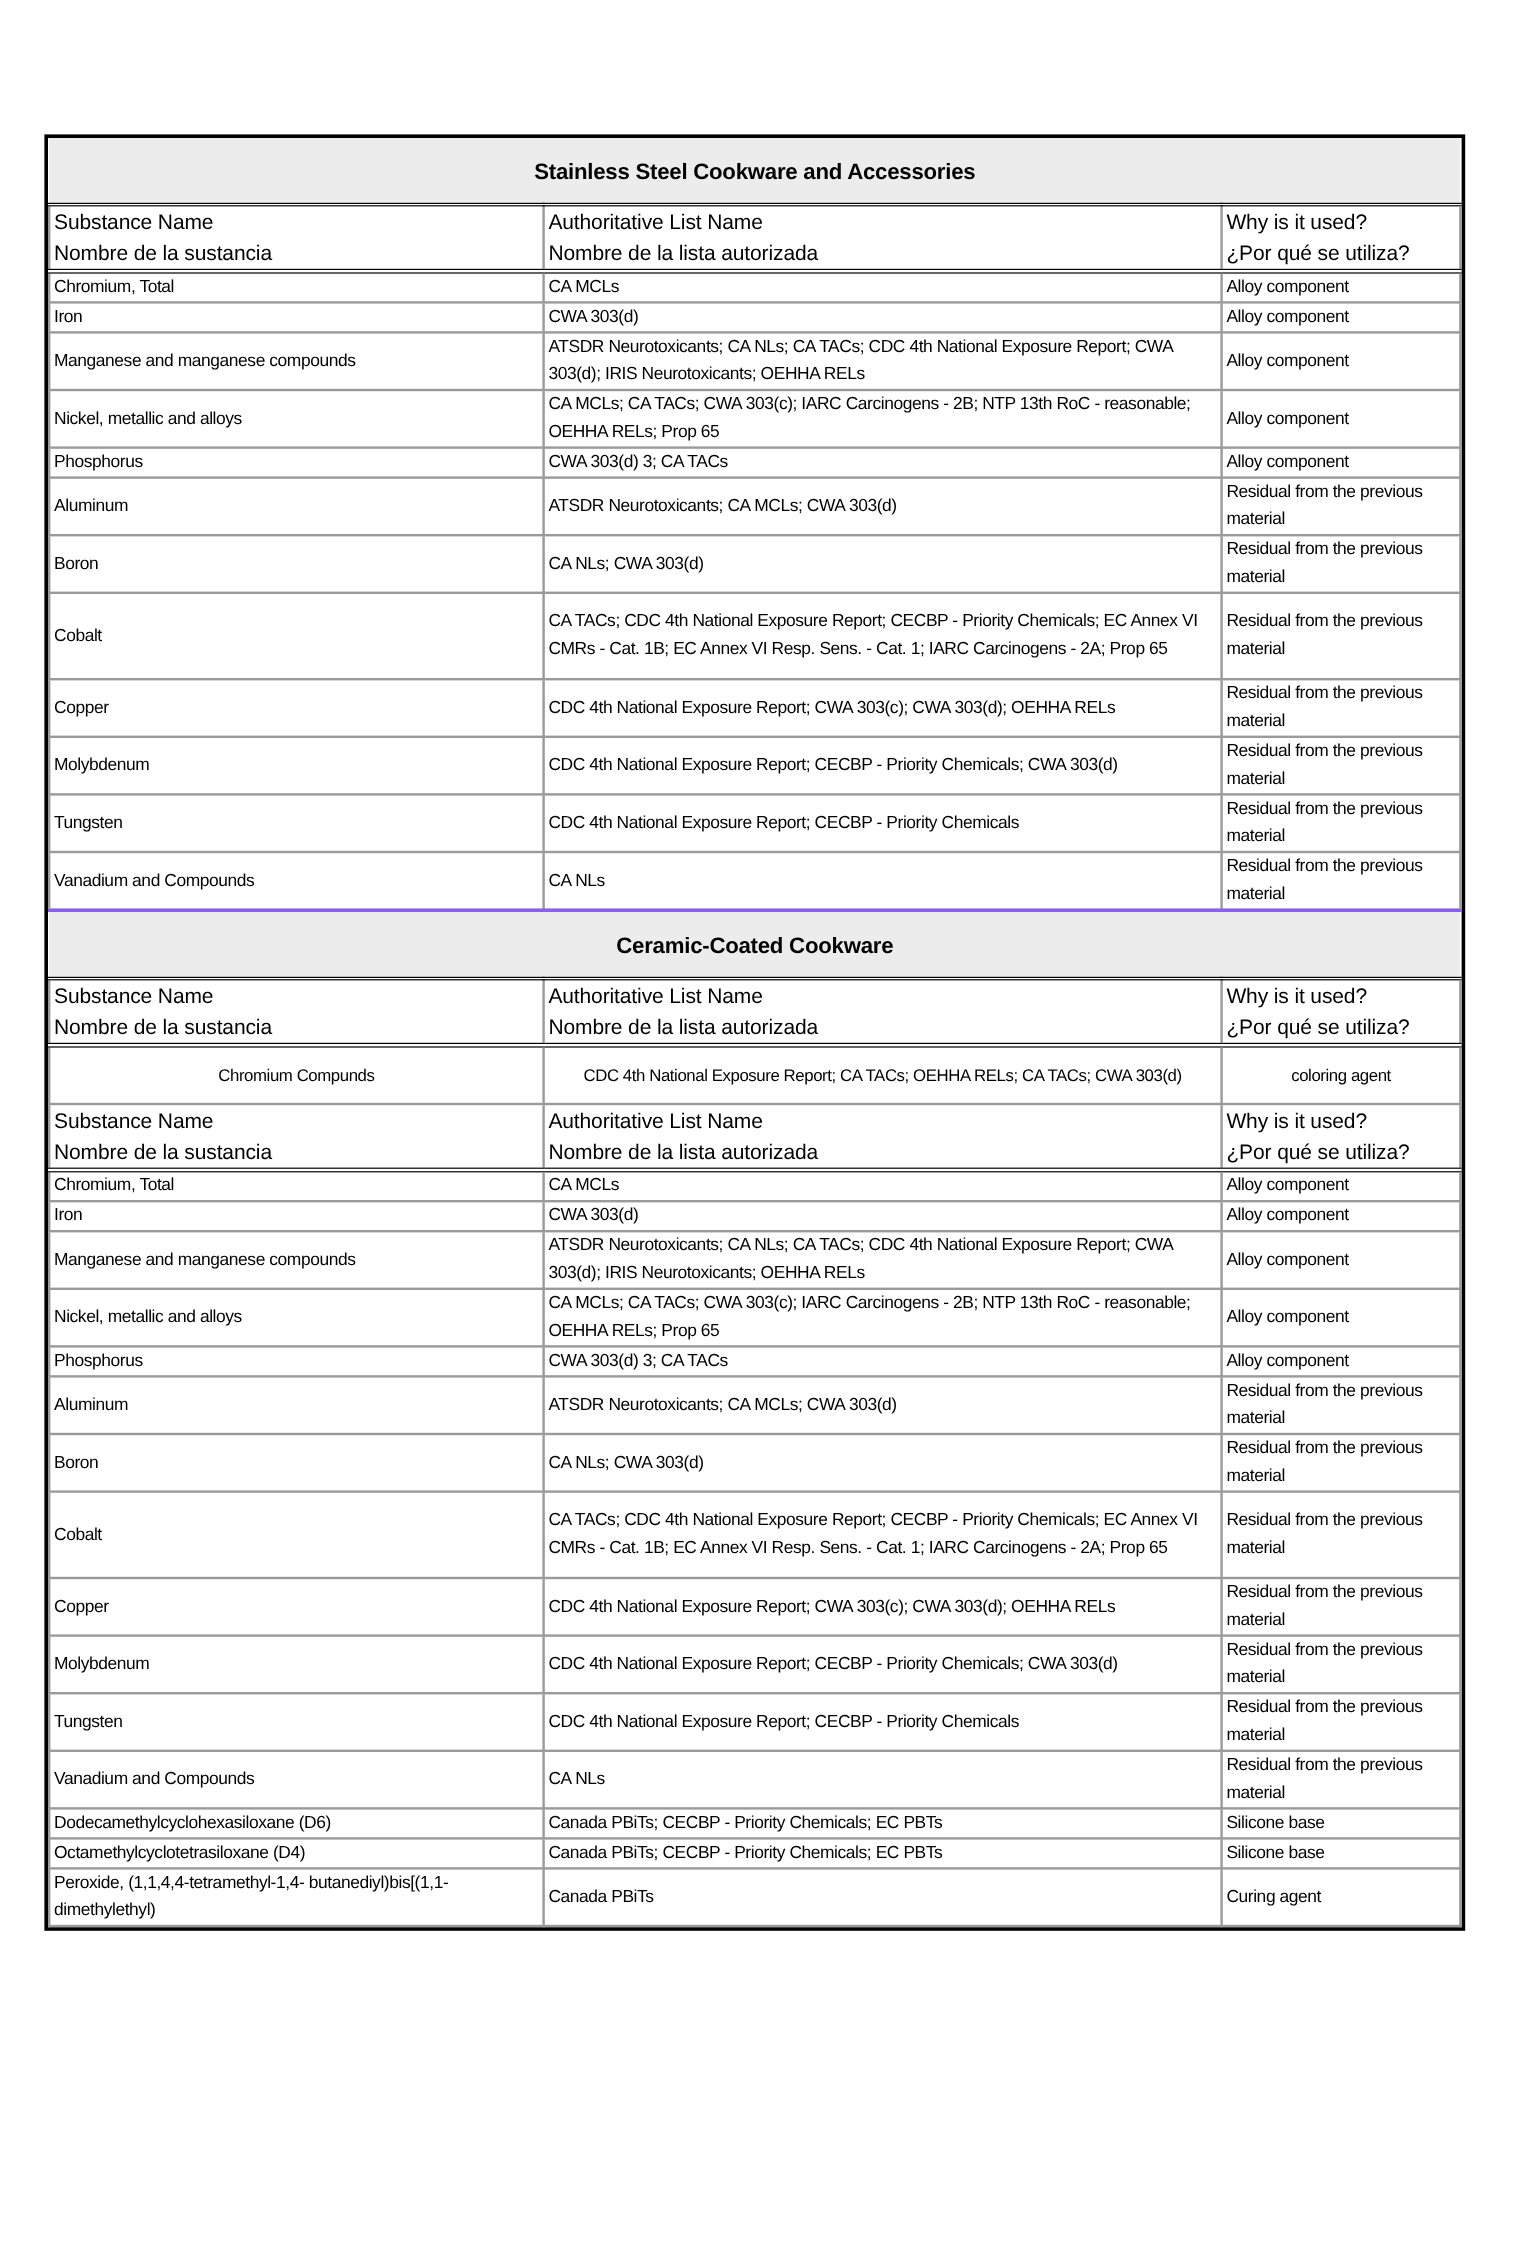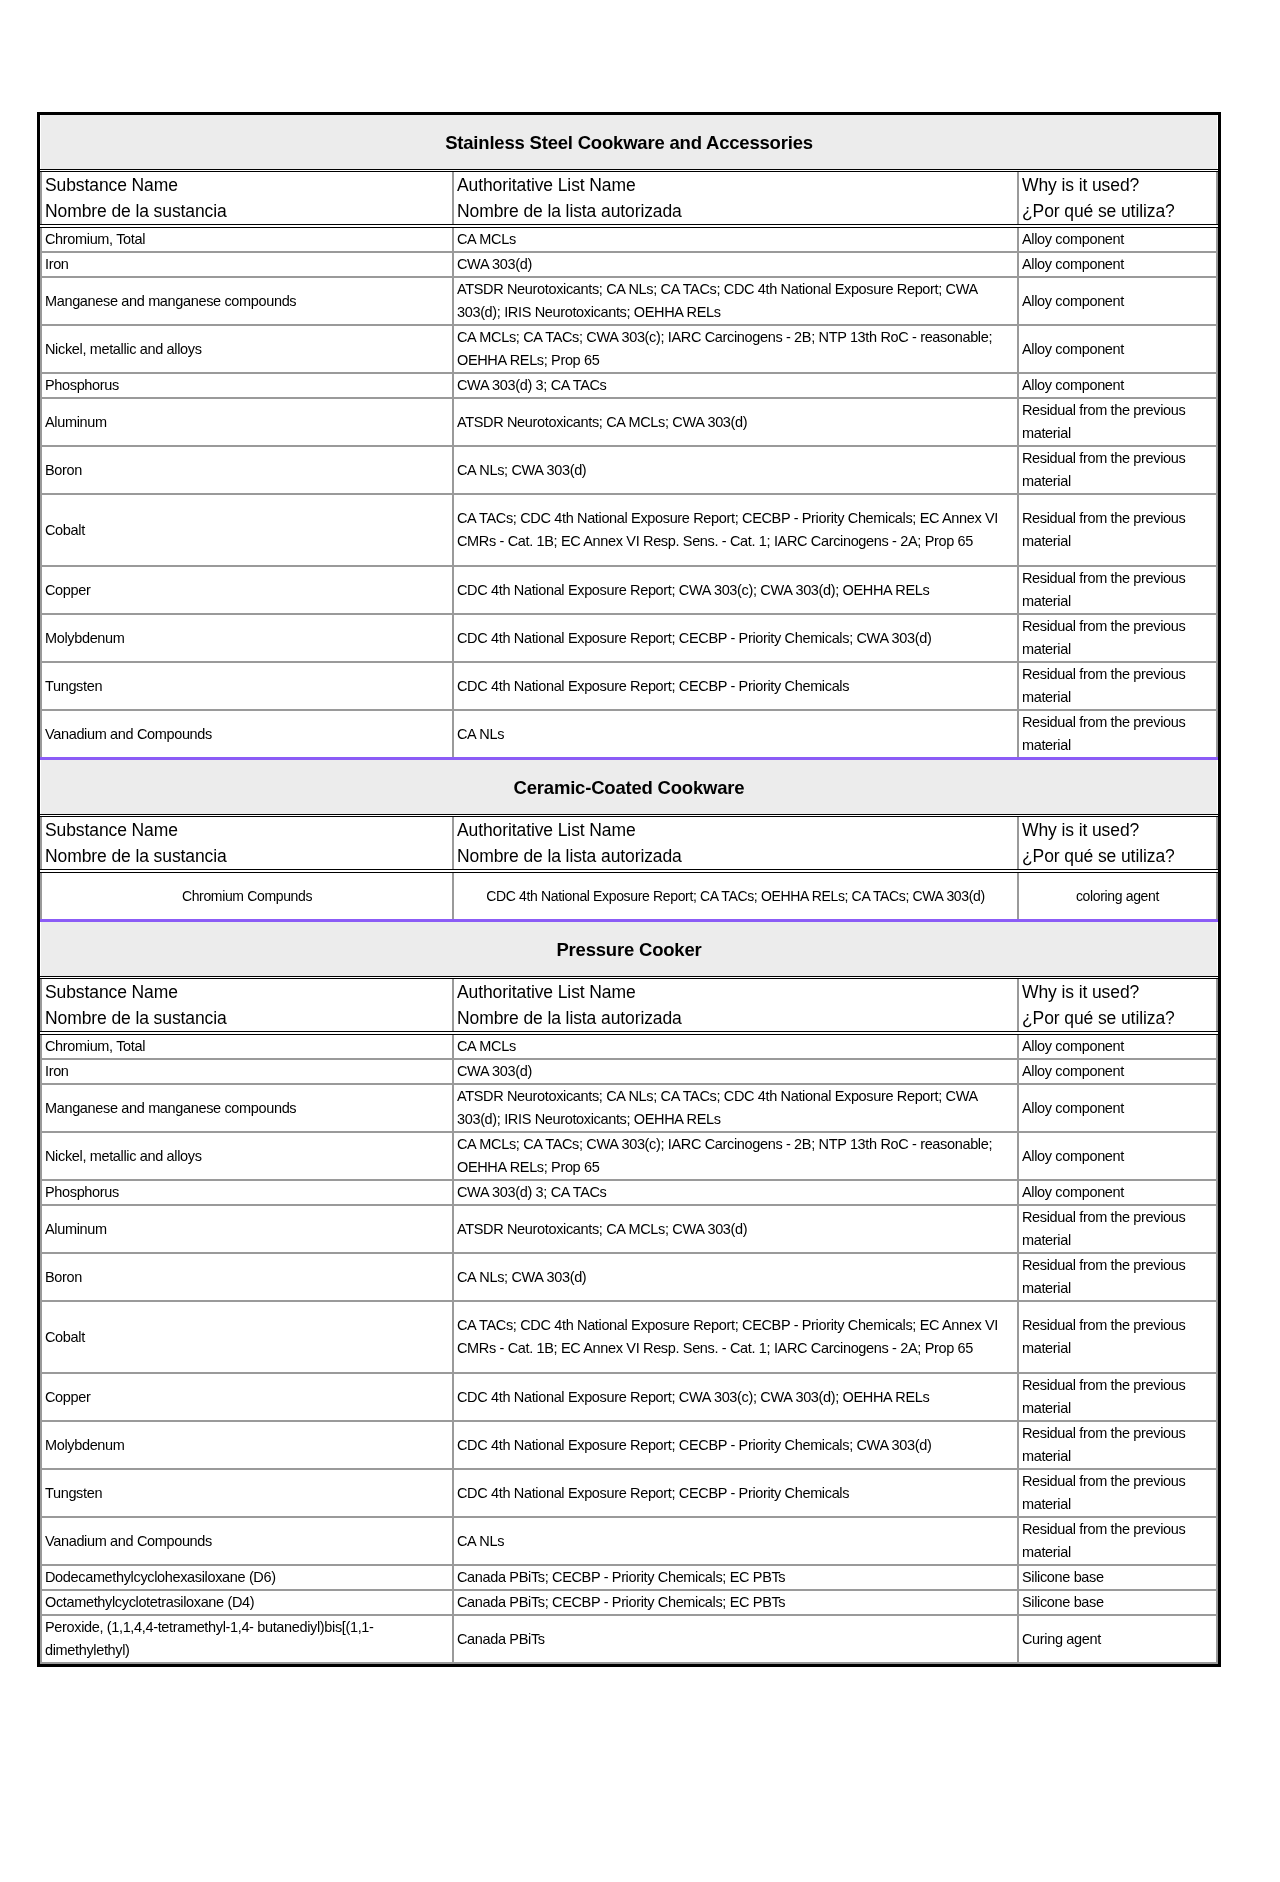--- a/index.html
+++ b/index.html
@@ -121,23 +121,20 @@
           <td>
             <div>Why is it used?</div>
             <div>¿Por qué se utiliza?</div>
           </td>
         </tr>
         <tr class="r2 small">
           <td class="sm">Chromium Compunds</td>
           <td class="sm">CDC 4th National Exposure Report; CA TACs; OEHHA RELs; CA TACs; CWA 303(d)</td>
           <td class="sm">coloring agent</td>
         </tr>
-        <tr class="title">
-          <td colspan="3">Pressure Cooker</td>
-        </tr>
         <tr class="head">
           <td>
             <div>Substance Name</div>
             <div>Nombre de la sustancia</div>
           </td>
           <td>
             <div>Authoritative List Name</div>
             <div>Nombre de la lista autorizada</div>
           </td>
           <td>

